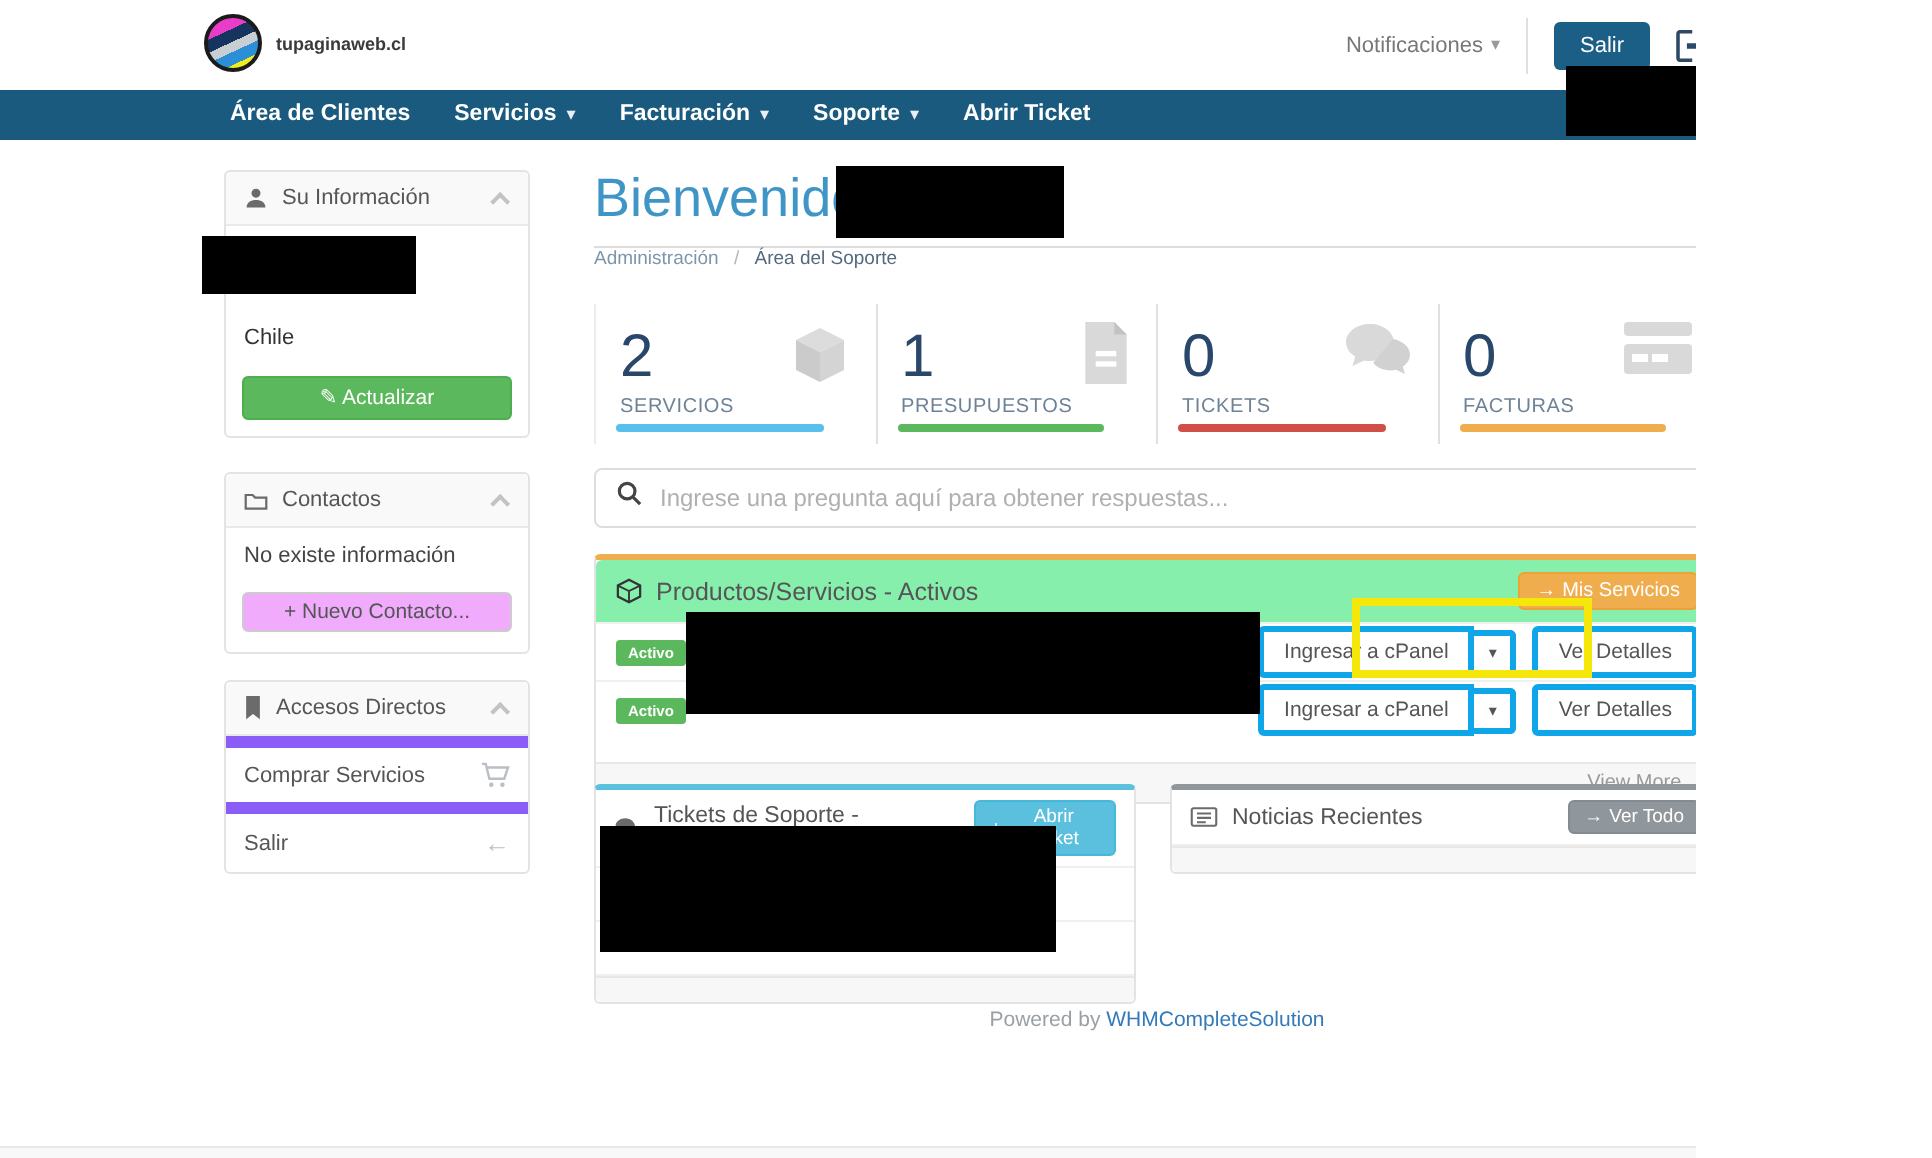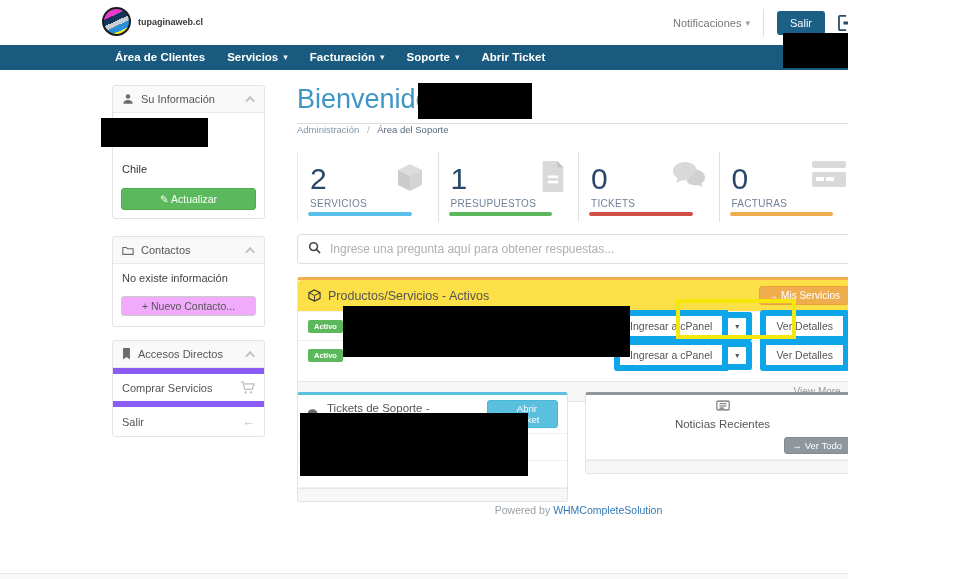--- a/index.html
+++ b/index.html
@@ -74,43 +74,43 @@
   
   .searchbox { position:absolute; left:297px; top:234px; width:563px; height:30px; border:1px solid #ddd;
     border-radius:4px; display:flex; align-items:center; padding:0 10px; gap:9px; background:#fff; }
   .searchbox svg { color:#444; flex:none; }
   .searchbox input { border:none; outline:none; flex:1; font-size:12px; color:#555;
     font-family:"Liberation Sans","DejaVu Sans",sans-serif; }
   .searchbox input::placeholder { color:#b0b0b0; }
 
   
   .products { left:297px; top:277px; width:563px; border-top:3px solid #f0ad4e; }
-  .products .panel-hd { background:#fde047; border-bottom:none; font-size:12.5px; padding:6px 10px; }
+  .products .panel-hd { background:#86efac; border-bottom:none; font-size:12.5px; padding:6px 10px; }
   .btn-orange { margin-left:auto; background:#f0ad4e; border:1px solid #eea236; color:#fff; font-size:10px;
     padding:3px 8px; border-radius:3px; cursor:pointer; display:flex; gap:3px; align-items:center; }
   .svc-row { display:flex; align-items:center; padding:5px 10px; border-top:1px solid #f0f0f0; height:29px; }
   .badge-active { background:#5cb85c; color:#fff; font-size:7.5px; font-weight:bold; padding:2px 6px; border-radius:2px; }
   .svc-actions { margin-left:auto; display:flex; align-items:center; }
-  .btn-def { background:#fff; border:6px solid #0ea5e9; color:#555; font-size:10.5px; padding:4px 10px; cursor:pointer; }
+  .btn-def { background:#fff; border:3px solid #0ea5e9; color:#555; font-size:10.5px; padding:4px 10px; cursor:pointer; }
   .btn-cpanel { border-radius:3px 0 0 3px; }
   .btn-caret { border-radius:0 3px 3px 0; border-left:none; padding:4px 7px; font-size:8px; color:#555; }
   .btn-details { border-radius:3px; margin-left:8px; }
   .panel-ft { background:#f7f7f7; border-top:1px solid #e7e7e7; padding:4px 10px; font-size:10px; color:#999;
     text-align:right; border-radius:0 0 3px 3px;margin-top:12px; }
   .panel-ft .link { cursor:pointer; }
 
   
   .tickets { left:297px; top:392px; width:271px; border-top:3px solid #5bc0de; }
   .tickets .panel-hd { background:#fff; border-bottom:1px solid #f0f0f0; font-size:11.5px; padding:5px 9px; }
   .btn-info { margin-left:auto; background:#5bc0de; border:1px solid #46b8da; color:#fff; font-size:9.5px;
     padding:2px 7px; border-radius:3px; cursor:pointer; display:flex; gap:3px; align-items:center; }
   .t-row { height:27px; border-bottom:1px solid #f0f0f0; }
   .strip-ft { background:#f7f7f7; border-top:1px solid #e7e7e7; height:13px; border-radius:0 0 3px 3px; }
   .news { left:585px; top:392px; width:275px; border-top:3px solid #90979c; }
-  .news .panel-hd { background:#fff; border-bottom:1px solid #f0f0f0; font-size:11.5px; padding:5px 9px;flex-direction:column; }
+  .news .panel-hd { background:#fff; border-bottom:1px solid #f0f0f0; font-size:11.5px; padding:5px 9px; }
   .btn-gray { margin-left:auto; background:#90979c; border:1px solid #848b90; color:#fff; font-size:9.5px;
     padding:2px 7px; border-radius:3px; cursor:pointer; display:flex; gap:3px; align-items:center; }
 
   .powered { position:absolute; left:297px; top:504px; width:563px; text-align:center; font-size:10.5px; color:#9aa0a6; }
   .powered .link { color:#337ab7; cursor:pointer; }
 
   .page-foot { position:absolute; left:0; bottom:0; width:966px; height:6px; background:#f8f8f8; border-top:1px solid #e7e7e7; }
 
   
   .redact { position:absolute; background:#000; z-index:50; }

